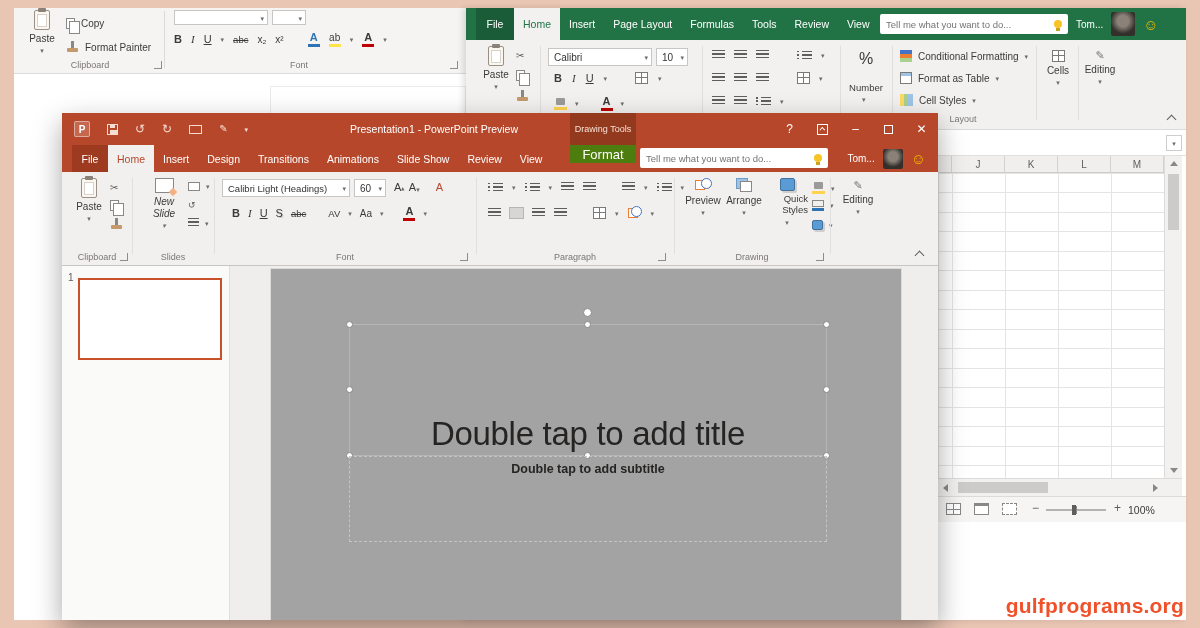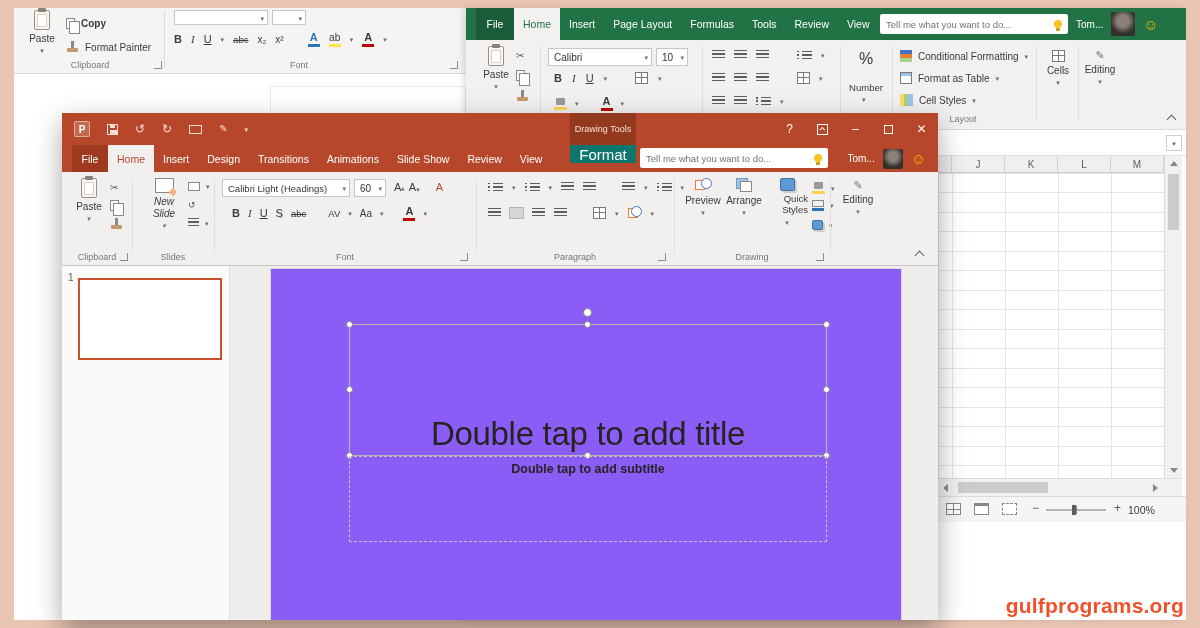--- a/index.html
+++ b/index.html
@@ -110,34 +110,34 @@
   .dt-block{position:absolute;left:508px;top:0;width:66px;height:32px;background:#93391d;color:#f8e0d6;font-size:9px;display:flex;align-items:center;justify-content:center;white-space:nowrap;}
   .win-ctrls{position:absolute;right:0;top:0;height:32px;display:flex;}
   .wc{width:33px;height:32px;display:flex;align-items:center;justify-content:center;color:#fff;font-size:12px;}
   .wc .maxbox{width:9px;height:9px;border:1px solid #fff;}
   .wc .ropt{width:11px;height:11px;border:1px solid #fff;display:flex;align-items:center;justify-content:center;}
   .wc .ropt i{display:block;width:4px;height:4px;border-left:1px solid #fff;border-top:1px solid #fff;transform:rotate(45deg) translateY(1px);}
   .ppt-tabs{height:27px;background:#b7472a;position:relative;display:flex;align-items:stretch;}
   .ppt-file{margin-left:10px;width:36px;background:#9e3a1f;color:#fff;font-size:10.5px;display:flex;align-items:center;justify-content:center;}
   .ppt-tab{padding:0 9px;color:#fff;font-size:10.5px;display:flex;align-items:center;white-space:nowrap;}
   .ppt-tab.sel{background:#f1f0ef;color:#b7472a;}
-  .fmt-tab{position:absolute;left:508px;top:0;width:66px;height:18px;background:#0f766e;color:#fff;font-size:15px;display:flex;align-items:center;justify-content:center;}
+  .fmt-tab{position:absolute;left:508px;top:0;width:66px;height:18px;background:#4d7c0f;color:#fff;font-size:13px;display:flex;align-items:center;justify-content:center;}
   .ppt-search{position:absolute;left:578px;top:3px;width:188px;height:20px;background:#fff;border-radius:2px;font-size:9.5px;color:#767472;display:flex;align-items:center;gap:5px;padding:0 6px;}
   .ppt-user{position:absolute;right:12px;top:0;height:27px;display:flex;align-items:center;gap:8px;color:#fff;font-size:10px;}
   .ppt-ribbon{position:absolute;top:59px;left:0;width:876px;height:94px;background:#f1f0ef;border-bottom:1px solid #c8c6c4;}
   .ppt-ribbon .gsep{position:absolute;top:6px;height:76px;width:1px;background:#e1dfdd;}
   .rlabel{position:absolute;bottom:3px;font-size:9px;color:#7a7774;text-align:center;}
   .alsel{background:#d8d6d4;outline:1px solid #b8b6b4;}
 
   .ppt-content{position:absolute;top:153px;left:0;width:876px;height:354px;display:flex;}
   .thumb-panel{width:168px;background:#fafaf9;border-right:1px solid #e1dfdd;position:relative;flex:none;}
   .slide-num{position:absolute;left:6px;top:6px;font-size:10px;color:#605e5c;}
   .thumb{position:absolute;left:16px;top:12px;width:144px;height:82px;background:#fff;border:2px solid #c8502b;}
   .main-area{flex:1;background:#f0eeec;position:relative;}
-  .canvas{position:absolute;left:40px;top:2px;width:632px;height:352px;background:#8b5cf6;border:1px solid #dddbd9;border-bottom:none;}
+  .canvas{position:absolute;left:40px;top:2px;width:632px;height:352px;background:#a3a3a3;border:1px solid #dddbd9;border-bottom:none;}
   .ph-title{position:absolute;left:78px;top:55px;width:478px;height:132px;border:1px solid #b8b6b4;display:flex;align-items:flex-end;justify-content:center;}
   .ph-title .txt{font-size:33px;color:#252423;letter-spacing:-0.3px;padding-bottom:2px;font-weight:400;white-space:nowrap;}
   .handle{position:absolute;width:7px;height:7px;background:#fff;border:1px solid #8a8886;border-radius:50%;}
   .rot-handle{position:absolute;left:50%;top:-17px;margin-left:-5px;width:9px;height:9px;border:1px solid #8a8886;border-radius:50%;background:#fff;}
   .ph-sub{position:absolute;left:78px;top:187px;width:478px;height:86px;border:1px dashed #c6c4c2;display:flex;justify-content:center;}
   .ph-sub .txt{font-size:12.5px;font-weight:700;color:#252423;padding-top:5px;}
 
   .watermark{position:absolute;right:16px;bottom:10px;font-size:21px;font-weight:700;color:#f0512a;z-index:5;letter-spacing:0.2px;}
 </style>
 </head>
@@ -146,21 +146,21 @@
 <div class="inner"></div>
 
 <div class="word">
   <div class="bigbtn" style="left:8px;top:2px;width:40px;">
     <span class="icon-clip"></span>
     <span>Paste</span>
     <span class="dd">▾</span>
   </div>
   <div class="minirow" style="left:52px;top:10px;">
     <span class="icon-copy2"></span>
-    <span style="font-size:10px;color:#3b3a39;font-weight:bold;">Copy</span>
+    <span style="font-size:10px;color:#3b3a39;">Copy</span>
   </div>
   <div class="minirow" style="left:52px;top:33px;">
     <span class="icon-brush"></span>
     <span style="font-size:10px;color:#3b3a39;">Format Painter</span>
   </div>
   <div class="group-label" style="position:absolute;left:36px;top:52px;width:80px;">Clipboard</div>
   <span class="rlaunch" style="left:140px;top:53px;"></span>
   <div class="sep" style="left:150px;"></div>
 
   <div class="combo" style="position:absolute;left:160px;top:2px;width:94px;height:15px;">
@@ -375,20 +375,21 @@
   <div class="ppt-top">
     <div class="qat">
       <span class="ppt-logo">P</span>
       <span class="icon-save"></span>
       <span class="q">↺</span>
       <span class="q">↻</span>
       <span class="icon-monitor"></span>
       <span class="q" style="font-size:10px;">✎</span>
       <span class="q" style="font-size:7px;">▾</span>
     </div>
+    <div class="ppt-title">Presentation1 - PowerPoint Preview</div>
     <div class="dt-block">Drawing Tools</div>
     <div class="win-ctrls">
       <span class="wc">?</span>
       <span class="wc">
           <span class="ropt">
             <i></i>
           </span>
         </span>
       <span class="wc">–</span>
       <span class="wc">

